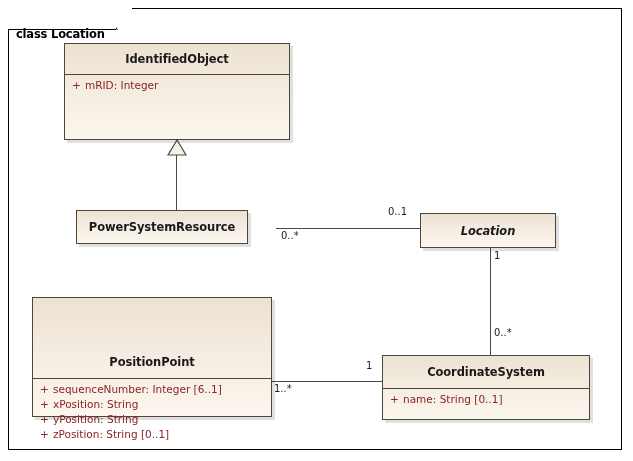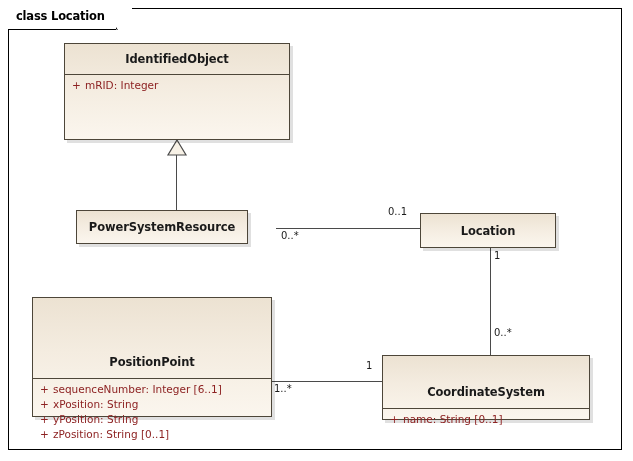--- a/index.html
+++ b/index.html
@@ -60,21 +60,21 @@
     top: -4px;
     width: 26px;
     height: 30px;
     border-left: 1px solid #000000;
     transform: skewX(32deg);
     background: transparent;
   }
   .frame-title-text {
     position: absolute;
     left: 16px;
-    top: 9px;
+    top: 27px;
     z-index: 4;
     font-size: 11.5px;
     font-weight: bold;
     color: #000000;
     letter-spacing: -0.2px;
     white-space: nowrap;
   }
 
   
   .uml-class {
@@ -175,21 +175,21 @@
         <span class="attr-text">mRID:  Integer</span>
       </div>
     </div>
   </div>
 
   <div class="uml-class" style="left:76px; top:210px; width:172px; height:34px;">
     <div class="uml-name" style="height:32px;">PowerSystemResource</div>
   </div>
 
   <div class="uml-class" style="left:420px; top:213px; width:136px; height:35px;">
-    <div class="uml-name" style="height:33px;">Location</div>
+    <div class="uml-name" style="height:33px;font-style:italic;">Location</div>
   </div>
 
   <div class="uml-class" style="left:32px; top:297px; width:240px; height:120px;">
     <div class="uml-name" style="height:32px;margin-top:48px;">PositionPoint</div>
     <div class="uml-compartment" style="height:87px;">
       <div class="attr-row">
         <span class="attr-vis">+</span>
         <span class="attr-text">sequenceNumber:  Integer [6..1]</span>
       </div>
       <div class="attr-row">
@@ -201,21 +201,21 @@
         <span class="attr-text">yPosition:  String</span>
       </div>
       <div class="attr-row">
         <span class="attr-vis">+</span>
         <span class="attr-text">zPosition:  String [0..1]</span>
       </div>
     </div>
   </div>
 
   <div class="uml-class" style="left:382px; top:355px; width:208px; height:65px;">
-    <div class="uml-name" style="height:32px;margin-top:20px;">CoordinateSystem</div>
+    <div class="uml-name" style="height:32px;">CoordinateSystem</div>
     <div class="uml-compartment" style="height:32px;">
       <div class="attr-row">
         <span class="attr-vis">+</span>
         <span class="attr-text">name:  String [0..1]</span>
       </div>
     </div>
   </div>
 
 </div>
 

